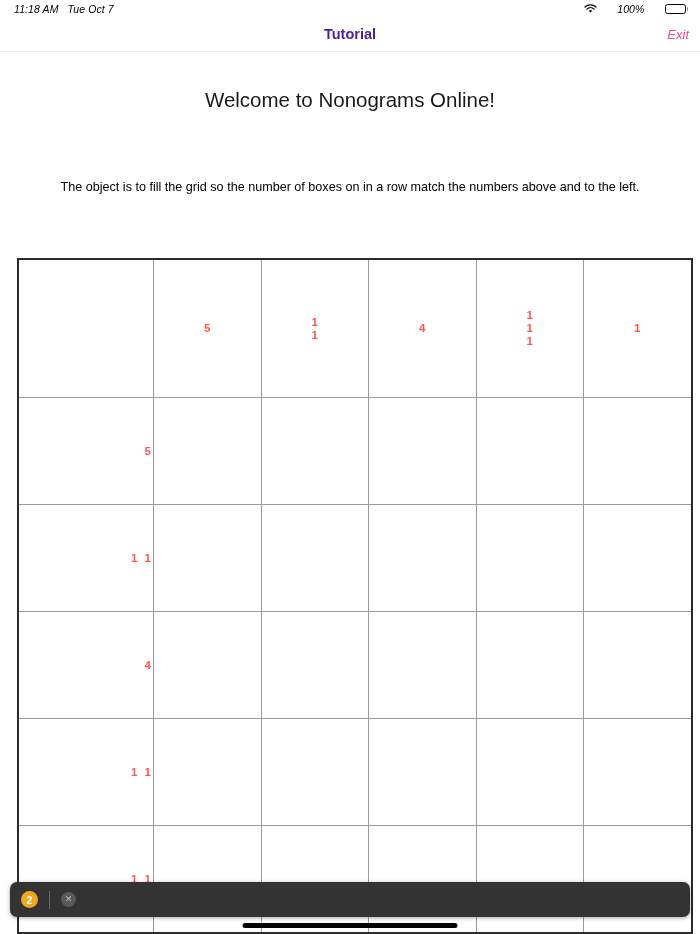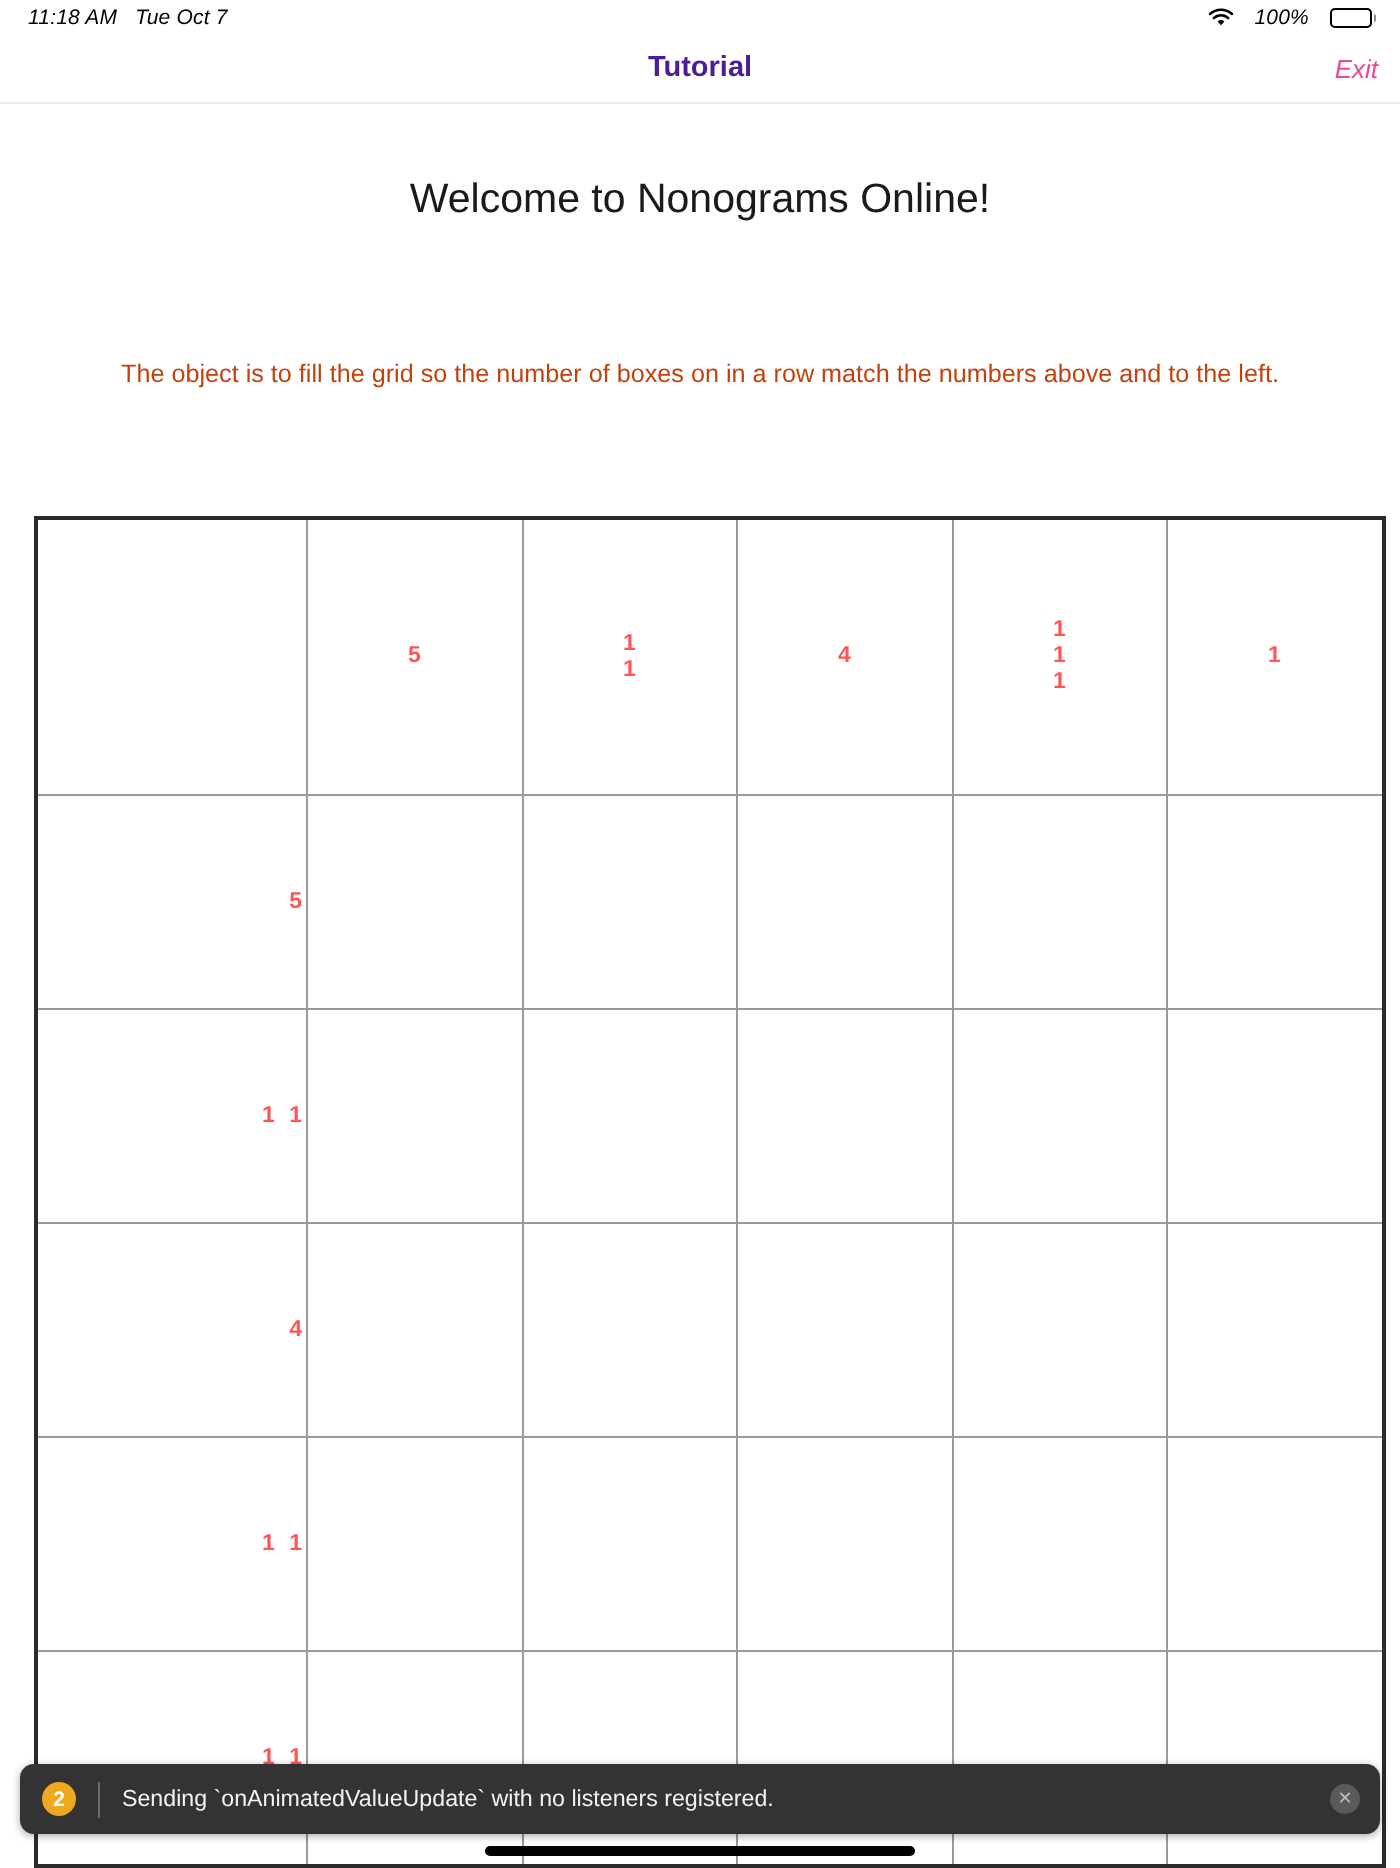--- a/index.html
+++ b/index.html
@@ -31,21 +31,21 @@
     font-style: italic;
   }
   #status-left {
     display: flex;
     align-items: center;
     gap: 9px;
   }
   #status-right {
     display: flex;
     align-items: center;
-    gap: 10px;
+    gap: 20px;
   }
   .wifi-ico { display:block; }
   .battery {
     display: flex;
     align-items: center;
   }
   .battery-body {
     width: 21px;
     height: 10px;
     border: 1px solid #000;
@@ -98,21 +98,21 @@
     margin-top: 36px;
     text-align: center;
     font-size: 20.5px;
     color: #1a1a1a;
     font-weight: normal;
   }
   #intro-text {
     margin-top: 68px;
     text-align: center;
     font-size: 12.6px;
-    color: #c2410c;
+    color: #000000;
     padding: 0 52px;
   }
 
   
   #puzzle-wrap {
     position: absolute;
     left: 17px;
     top: 258px;
     width: 667px;
   }
@@ -324,17 +324,16 @@
         <td class="cell"></td>
         <td class="cell"></td>
       </tr>
     </tbody>
   </table>
 </div>
 
 <div id="toast">
   <div id="toast-badge">2</div>
   <div id="toast-divider"></div>
-  <div id="toast-message">Sending `onAnimatedValueUpdate` with no listeners registered.</div>
   <div id="toast-close">✕</div>
 </div>
 
 <div id="home-indicator"></div>
 
 </body></html>

